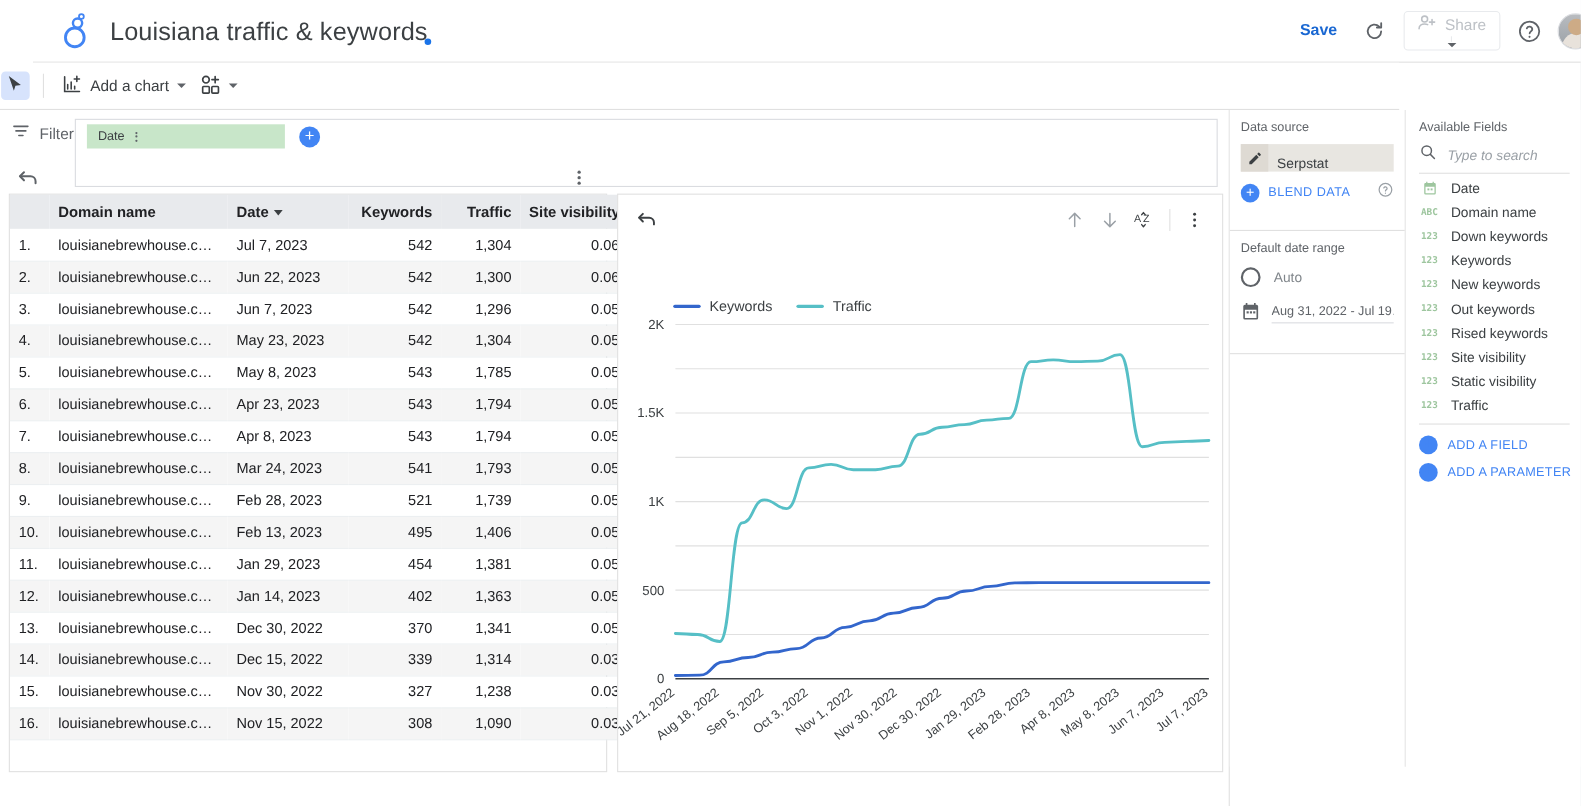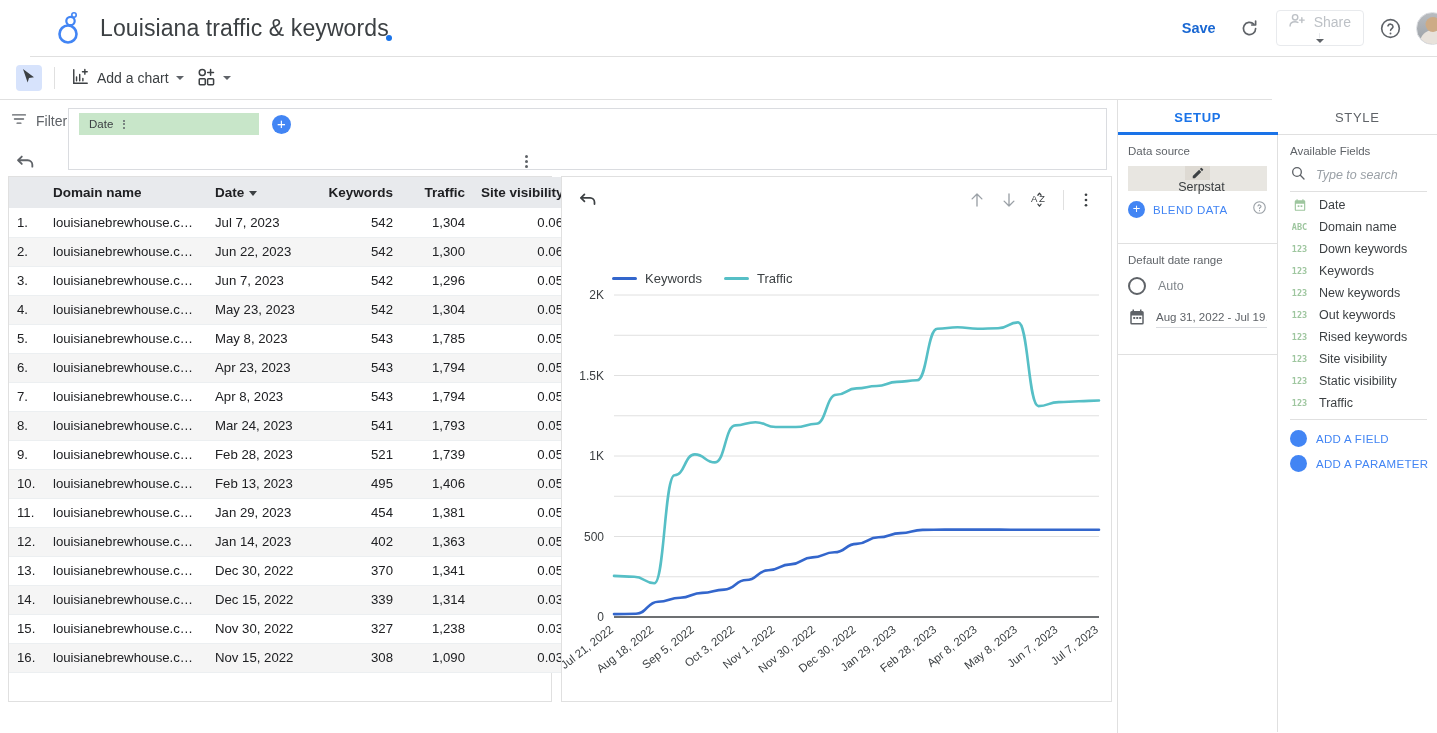--- a/index.html
+++ b/index.html
@@ -63,21 +63,21 @@
   }
   .avatar::before {
     content: ""; position: absolute; left: 50%; top: 14%; transform: translateX(-50%);
     width: 15px; height: 15px; border-radius: 50%; background: #cdab86; z-index: 2;
   }
 
   
   .toolbar {
     position: absolute; left: 0; top: 57px; width: 1272px; height: 43px;
     background: #fff; border-bottom: 1px solid #e0e0e0;
-    display: flex; align-items: center; padding-left: 16px;
+    display: flex; align-items: center; padding-left: 1px;
   }
   .tool-cursor {
     width: 26px; height: 26px; background: #d7e3fc; border-radius: 4px;
     display: flex; align-items: center; justify-content: center; cursor: pointer;
   }
   .tool-sep { width: 1px; height: 22px; background: #e0e0e0; margin: 0 10px 0 12px; }
   .tool-item {
     display: flex; align-items: center; gap: 7px; height: 30px; padding: 0 6px;
     border-radius: 4px; cursor: pointer; color: #3c4043; font-size: 14px;
   }
@@ -199,22 +199,22 @@
   .rtab.active { color: #1a73e8; font-weight: bold; }
   .rtab.active::after {
     content: ""; position: absolute; left: 0; right: 0; bottom: -1px; height: 3px; background: #1a73e8;
   }
   .rbody { display: flex; height: 597px; }
   .rleft { width: 160px; border-right: 1px solid #e0e0e0; background: #fff; }
   .rright { width: 159px; background: #fff; }
   .sect { padding: 10px 10px 24px 10px; border-bottom: 1px solid #e0e0e0; }
   .sect-title { font-size: 11.5px; color: #5f6368; margin-bottom: 9px; }
   .ds-row {
-    display: flex; align-items: center; height: 25px; background: #e8e6e1;
-    margin-bottom: 9px; cursor: pointer; flex-direction: column;
+    display: flex; align-items: flex-end; height: 25px; background: #e8e6e1;
+    margin-bottom: 9px; cursor: pointer;
   }
   .ds-pencil {
     width: 25px; height: 25px; background: #dedad3; display: flex; align-items: center;
     justify-content: center; color: #3c4043;
   }
   .ds-name { font-size: 12.5px; color: #3c4043; margin-left: 8px; }
   .blend-row { display: flex; align-items: center; gap: 8px; cursor: pointer; }
   .blue-plus {
     width: 17px; height: 17px; border-radius: 50%; background: #4285f4; color: #fff;
     font-size: 13px; line-height: 16px; text-align: center; font-weight: 300; flex: none;
@@ -610,24 +610,20 @@
           <text x="456.1666666666667" y="344" font-size="11.5" fill="#3c4043" font-family="Liberation Sans, sans-serif" text-anchor="end" transform="rotate(-38 456.1666666666667 344)">May 8, 2023</text>
           <text x="496.5833333333333" y="344" font-size="11.5" fill="#3c4043" font-family="Liberation Sans, sans-serif" text-anchor="end" transform="rotate(-38 496.5833333333333 344)">Jun 7, 2023</text>
           <text x="537" y="344" font-size="11.5" fill="#3c4043" font-family="Liberation Sans, sans-serif" text-anchor="end" transform="rotate(-38 537 344)">Jul 7, 2023</text>
           <path d="M52.0,327.1 C63.0,327.1 63.0,326.8 74.0,326.8 C85.1,326.8 85.1,314.7 96.1,314.7 C107.1,314.7 107.1,310.7 118.1,310.7 C129.2,310.7 129.2,305.9 140.2,305.9 C151.2,305.9 151.2,302.6 162.2,302.6 C173.3,302.6 173.3,293.0 184.3,293.0 C195.3,293.0 195.3,283.3 206.3,283.3 C217.3,283.3 217.3,277.4 228.4,277.4 C239.4,277.4 239.4,270.4 250.4,270.4 C261.4,270.4 261.4,265.3 272.5,265.3 C283.5,265.3 283.5,256.9 294.5,256.9 C305.5,256.9 305.5,250.3 316.5,250.3 C327.6,250.3 327.6,246.1 338.6,246.1 C349.6,246.1 349.6,242.9 360.6,242.9 C371.7,242.9 371.7,242.6 382.7,242.6 C393.7,242.6 393.7,242.6 404.7,242.6 C415.8,242.6 415.8,242.6 426.8,242.6 C437.8,242.6 437.8,242.7 448.8,242.7 C459.8,242.7 459.8,242.7 470.9,242.7 C481.9,242.7 481.9,242.7 492.9,242.7 C503.9,242.7 503.9,242.7 515.0,242.7 C526.0,242.7 526.0,242.7 537.0,242.7" fill="none" stroke="#3366cc" stroke-width="2.6" stroke-linecap="round" stroke-linejoin="round"></path>
           <path d="M52.0,288.9 C62.1,288.9 62.1,289.8 72.2,289.8 C82.3,289.8 82.3,296.2 92.4,296.2 C102.5,296.2 102.5,188.3 112.6,188.3 C122.7,188.3 122.7,167.4 132.8,167.4 C142.9,167.4 142.9,175.4 153.0,175.4 C163.1,175.4 163.1,138.4 173.3,138.4 C183.4,138.4 183.4,135.2 193.5,135.2 C203.6,135.2 203.6,140.0 213.7,140.0 C223.8,140.0 223.8,140.0 233.9,140.0 C244.0,140.0 244.0,136.8 254.1,136.8 C264.2,136.8 264.2,107.8 274.3,107.8 C284.4,107.8 284.4,101.4 294.5,101.4 C304.6,101.4 304.6,99.0 314.7,99.0 C324.8,99.0 324.8,94.9 334.9,94.9 C345.0,94.9 345.0,93.3 355.1,93.3 C365.2,93.3 365.2,41.8 375.3,41.8 C385.4,41.8 385.4,40.2 395.5,40.2 C405.6,40.2 405.6,41.8 415.8,41.8 C425.9,41.8 425.9,41.3 436.0,41.3 C446.1,41.3 446.1,35.4 456.2,35.4 C466.3,35.4 466.3,119.1 476.4,119.1 C486.5,119.1 486.5,115.1 496.6,115.1 C506.7,115.1 506.7,114.3 516.8,114.3 C526.9,114.3 526.9,113.5 537.0,113.5" fill="none" stroke="#56bfc6" stroke-width="2.6" stroke-linecap="round" stroke-linejoin="round"></path>
         </svg>
     </div>
   </div>
 
   <div class="rpanel">
-    <div class="rtabs">
-      <div class="rtab active">SETUP</div>
-      <div class="rtab">STYLE</div>
-    </div>
     <div class="rbody">
       <div class="rleft">
         <div class="sect">
           <div class="sect-title">Data source</div>
           <div class="ds-row">
             <div class="ds-pencil">
               <svg width="14" height="14" viewBox="0 0 24 24" fill="currentColor">
                   <path d="M3 17.3V21h3.7L17.6 10.1 13.9 6.4 3 17.3zM20.7 7a1 1 0 0 0 0-1.4l-2.3-2.3a1 1 0 0 0-1.4 0l-1.8 1.8 3.7 3.7L20.7 7z"></path>
                 </svg>
             </div>

